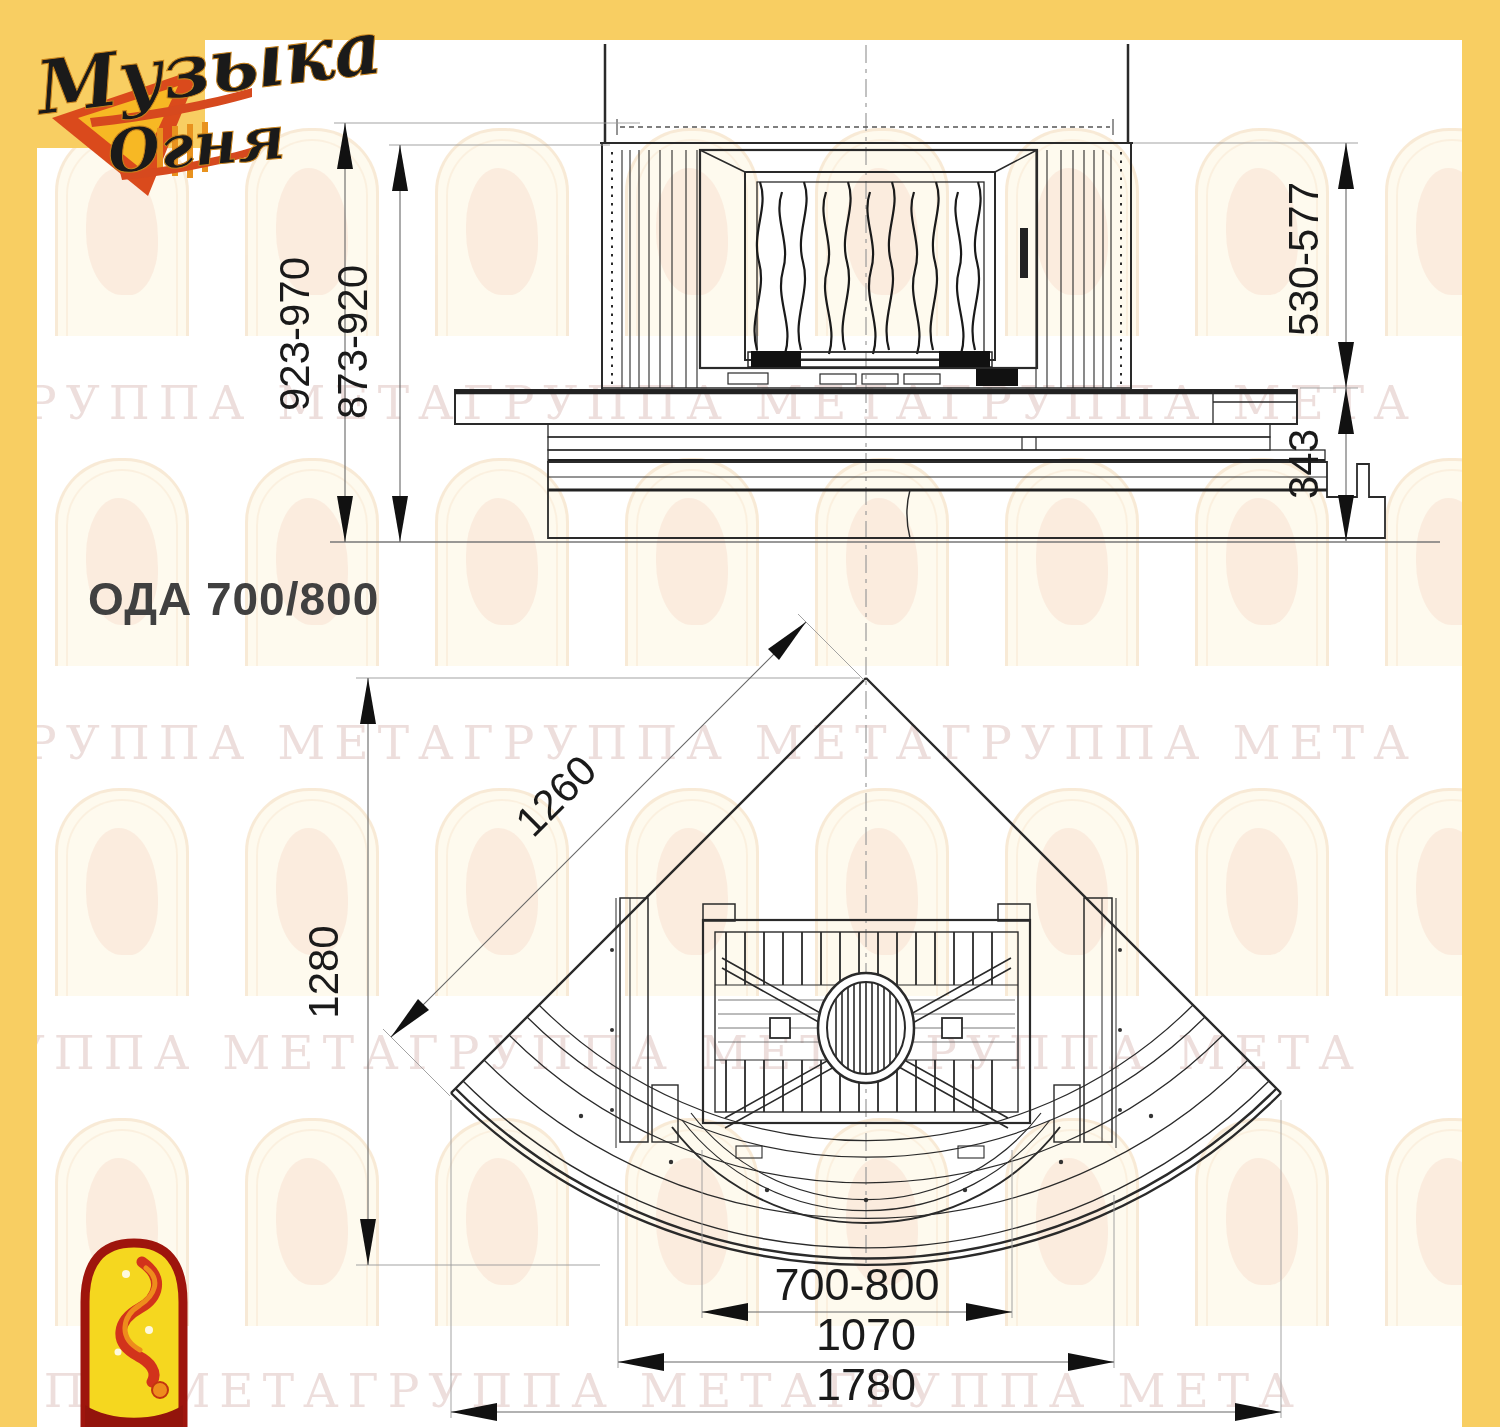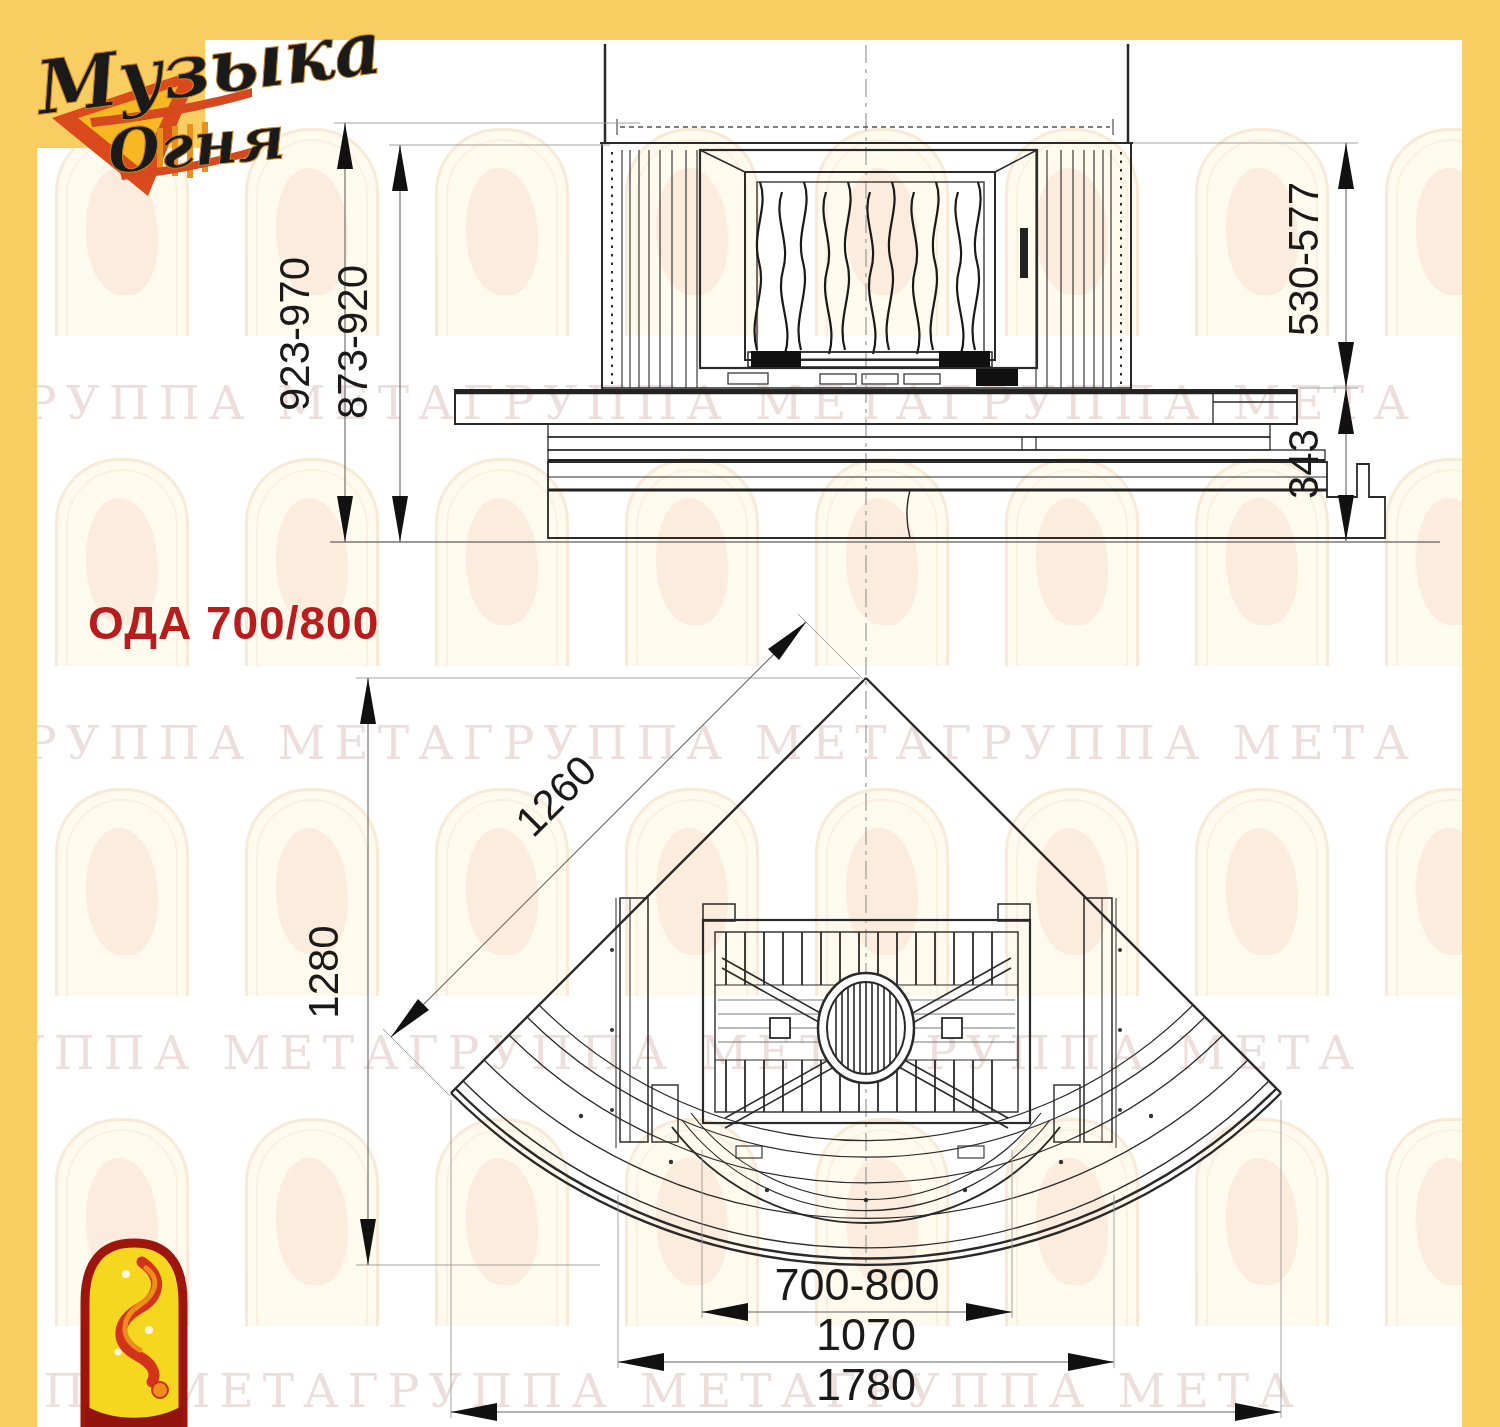--- a/index.html
+++ b/index.html
@@ -14,22 +14,22 @@
   .arch::after{content:'';position:absolute;left:22%;top:18%;width:56%;height:62%;
         background:rgba(226,120,90,.10);border-radius:45% 55% 40% 50%;}
   
   .wm-text{position:absolute;white-space:nowrap;font-family:"DejaVu Serif",serif;
         font-size:47px;letter-spacing:9px;color:rgba(188,134,124,.27);z-index:1;}
   .wm1{top:375px;left:-15px;}
   .wm2{top:715px;left:-15px;}
   .wm3{top:1025px;left:-70px;}
   .wm4{top:1363px;left:-130px;}
   .drawing{position:absolute;left:0;top:0;z-index:2;}
-  .model-title{position:absolute;left:88px;top:596px;z-index:3;
-        font-weight:bold;font-size:46px;color:#b91c1c;letter-spacing:1px;}
+  .model-title{position:absolute;left:88px;top:572px;z-index:3;
+        font-weight:bold;font-size:46px;color:#404040;letter-spacing:1px;}
   svg text{font-family:"Liberation Sans",sans-serif;fill:#1a1a1a;}
   .dimtxt{font-size:42px;}
   .dimtxtb{font-size:45px;}
   .logotxt{font-family:"DejaVu Serif",serif;font-style:italic;font-weight:bold;}
 </style>
 </head>
 <body>
 
 <div class="canvas">
 

